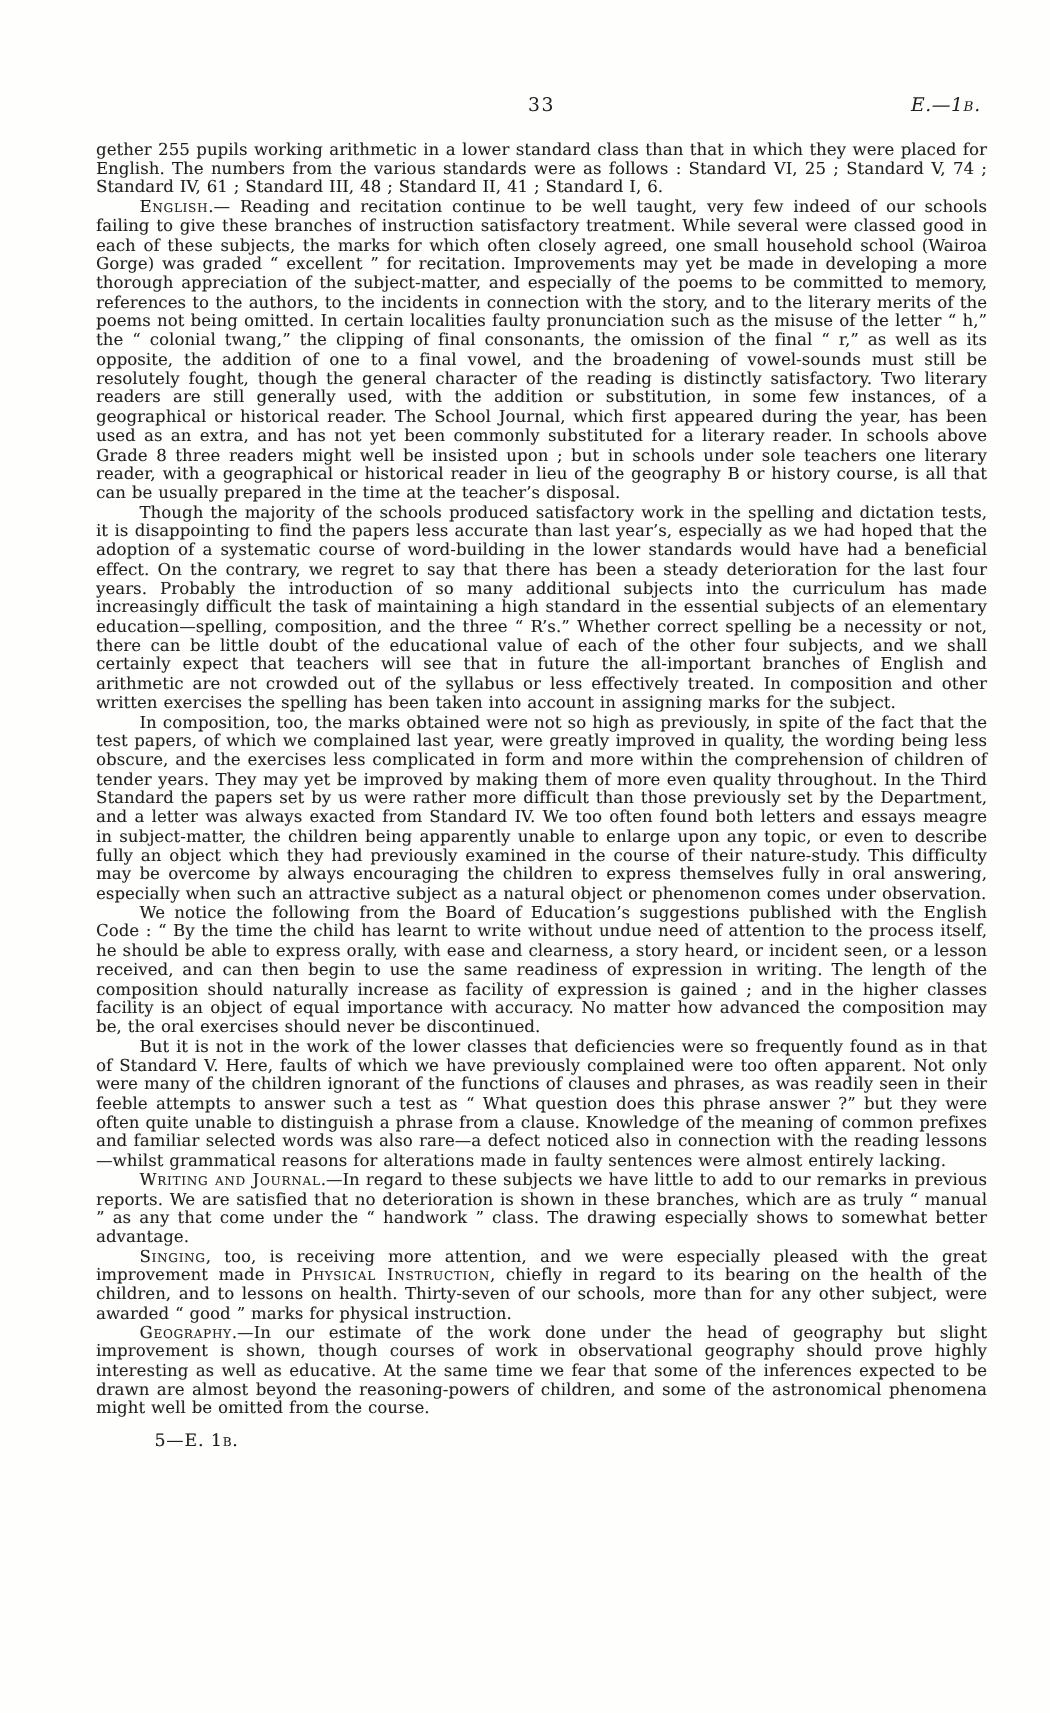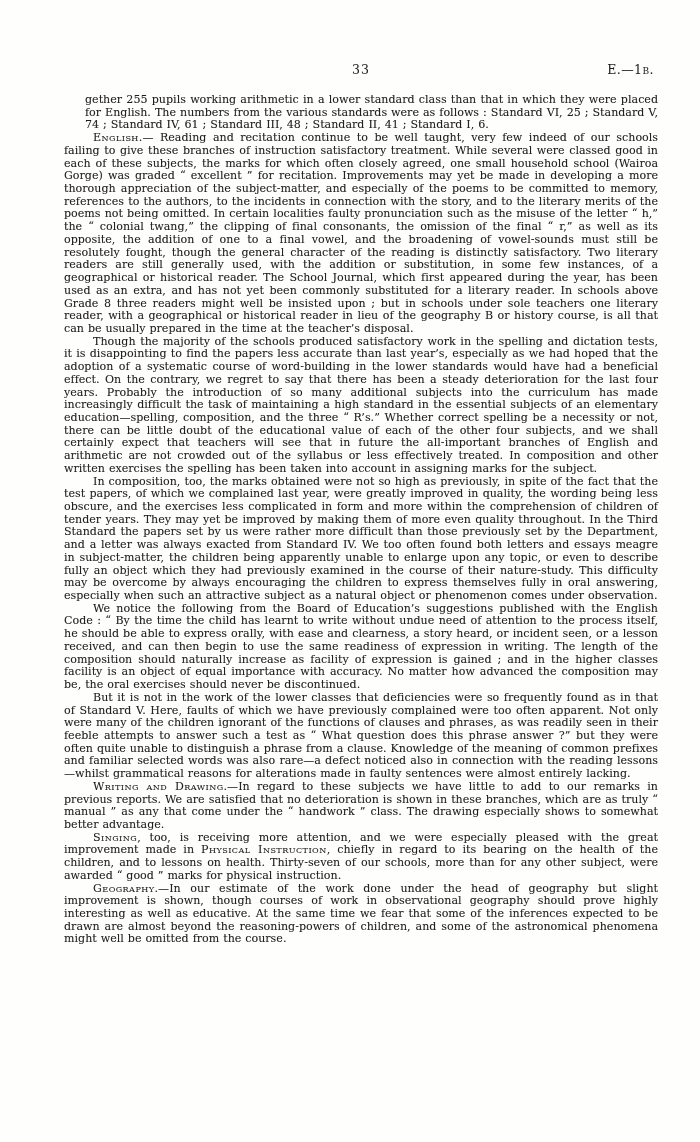--- a/index.html
+++ b/index.html
@@ -35,37 +35,37 @@
     left: 50%;
     top: 0;
     transform: translateX(-50%);
     letter-spacing: 1px;
   }
   .doc-ref {
     position: absolute;
     right: 4px;
     top: 0;
     letter-spacing: 0.4px;
+    font-style: italic;
   }
   .paragraphs {
     display: block;
   }
   .para {
     margin: 0;
     font-size: 11px;
     line-height: 12.72px;
     text-align: justify;
     text-indent: 29px;
     word-spacing: 0.4px;
     letter-spacing: 0.05px;
     text-shadow: 0.25px 0.25px 0 rgba(32,30,28,0.28);
   }
   .para.no-indent {
     text-indent: 0;
-    margin-left: 21px;
   }
   .sc {
     font-variant: small-caps;
     letter-spacing: 0.5px;
   }
   .it {
   }
   .page-footer {
     margin-top: 7px;
     padding-left: 39px;
@@ -83,18 +83,19 @@
       <span class="page-number">33</span>
       <span class="doc-ref"><span>E.—1</span><span class="sc">b.</span></span>
     </div>
     <div class="paragraphs">
         <p class="para no-indent"><span>gether 255 pupils working arithmetic in a lower standard class than that in which they were placed for English.  The numbers from the various standards were as follows :  Standard VI, 25 ;  Standard V, 74 ;  Standard IV, 61 ;  Standard III, 48 ;  Standard II, 41 ;  Standard I, 6.</span></p>
         <p class="para"><span class="sc">English</span><span>.— Reading and recitation continue to be well taught, very few indeed of our schools failing to give these branches of instruction satisfactory treatment.  While several were classed good in each of these subjects, the marks for which often closely agreed, one small household school (Wairoa Gorge) was graded “ excellent ” for recitation.  Improvements may yet be made in developing a more thorough appreciation of the subject-matter, and especially of the poems to be committed to memory, references to the authors, to the incidents in connection with the story, and to the literary merits of the poems not being omitted.  In certain localities faulty pronunciation such as the misuse of the letter “ h,” the “ colonial twang,” the clipping of final consonants, the omission of the final “ r,” as well as its opposite, the addition of one to a final vowel, and the broadening of vowel-sounds must still be resolutely fought, though the general character of the reading is distinctly satisfactory.  Two literary readers are still generally used, with the addition or substitution, in some few instances, of a geographical or historical reader.  The </span><span class="it">School Journal</span><span>, which first appeared during the year, has been used as an extra, and has not yet been commonly substituted for a literary reader.  In schools above Grade 8 three readers might well be insisted upon ;  but in schools under sole teachers one literary reader, with a geographical or historical reader in lieu of the geography B or history course, is all that can be usually prepared in the time at the teacher’s disposal.</span></p>
         <p class="para"><span>Though the majority of the schools produced satisfactory work in the spelling and dictation tests, it is disappointing to find the papers less accurate than last year’s, especially as we had hoped that the adoption of a systematic course of word-building in the lower standards would have had a beneficial effect.  On the contrary, we regret to say that there has been a steady deterioration for the last four years.  Probably the introduction of so many additional subjects into the curriculum has made increasingly difficult the task of maintaining a high standard in the essential subjects of an elementary education—spelling, composition, and the three “ R’s.”  Whether correct spelling be a necessity or not, there can be little doubt of the educational value of each of the other four subjects, and we shall certainly expect that teachers will see that in future the all-important branches of English and arithmetic are not crowded out of the syllabus or less effectively treated.  In composition and other written exercises the spelling has been taken into account in assigning marks for the subject.</span></p>
         <p class="para"><span>In composition, too, the marks obtained were not so high as previously, in spite of the fact that the test papers, of which we complained last year, were greatly improved in quality, the wording being less obscure, and the exercises less complicated in form and more within the comprehension of children of tender years.  They may yet be improved by making them of more even quality throughout.  In the Third Standard the papers set by us were rather more difficult than those previously set by the Department, and a letter was always exacted from Standard IV.  We too often found both letters and essays meagre in subject-matter, the children being apparently unable to enlarge upon any topic, or even to describe fully an object which they had previously examined in the course of their nature-study.  This difficulty may be overcome by always encouraging the children to express themselves fully in oral answering, especially when such an attractive subject as a natural object or phenomenon comes under observation.</span></p>
         <p class="para"><span>We notice the following from the Board of Education’s suggestions published with the English Code :  “ By the time the child has learnt to write without undue need of attention to the process itself, he should be able to express orally, with ease and clearness, a story heard, or incident seen, or a lesson received, and can then begin to use the same readiness of expression in writing.  The length of the composition should naturally increase as facility of expression is gained ;  and in the higher classes facility is an object of equal importance with accuracy.  No matter how advanced the composition may be, the oral exercises should never be discontinued.</span></p>
         <p class="para"><span>But it is not in the work of the lower classes that deficiencies were so frequently found as in that of Standard V.  Here, faults of which we have previously complained were too often apparent. Not only were many of the children ignorant of the functions of clauses and phrases, as was readily seen in their feeble attempts to answer such a test as “ What question does this phrase answer ?” but they were often quite unable to distinguish a phrase from a clause.  Knowledge of the meaning of common prefixes and familiar selected words was also rare—a defect noticed also in connection with the reading lessons—whilst grammatical reasons for alterations made in faulty sentences were almost entirely lacking.</span></p>
-        <p class="para"><span class="sc">Writing and Drawing</span><span>.—In regard to these subjects we have little to add to our remarks in previous reports.  We are satisfied that no deterioration is shown in these branches, which are as truly “ manual ” as any that come under the “ handwork ” class.  The drawing especially shows to somewhat better advantage.</span></p>
+        <p class="para"><span class="sc">Writing and Journal</span><span>.—In regard to these subjects we have little to add to our remarks in previous reports.  We are satisfied that no deterioration is shown in these branches, which are as truly “ manual ” as any that come under the “ handwork ” class.  The drawing especially shows to somewhat better advantage.</span></p>
         <p class="para"><span class="sc">Singing</span><span>, too, is receiving more attention, and we were especially pleased with the great improvement made in </span><span class="sc">Physical Instruction</span><span>, chiefly in regard to its bearing on the health of the children, and to lessons on health.  Thirty-seven of our schools, more than for any other subject, were awarded “ good ” marks for physical instruction.</span></p>
         <p class="para"><span class="sc">Geography</span><span>.—In our estimate of the work done under the head of geography but slight improvement is shown, though courses of work in observational geography should prove highly interesting as well as educative.  At the same time we fear that some of the inferences expected to be drawn are almost beyond the reasoning-powers of children, and some of the astronomical phenomena might well be omitted from the course.</span></p>
       </div>
+    <div class="page-footer"><span>5—E. 1</span><span class="sc">b.</span></div>
   </div>
 </div>
 
 </body></html>

